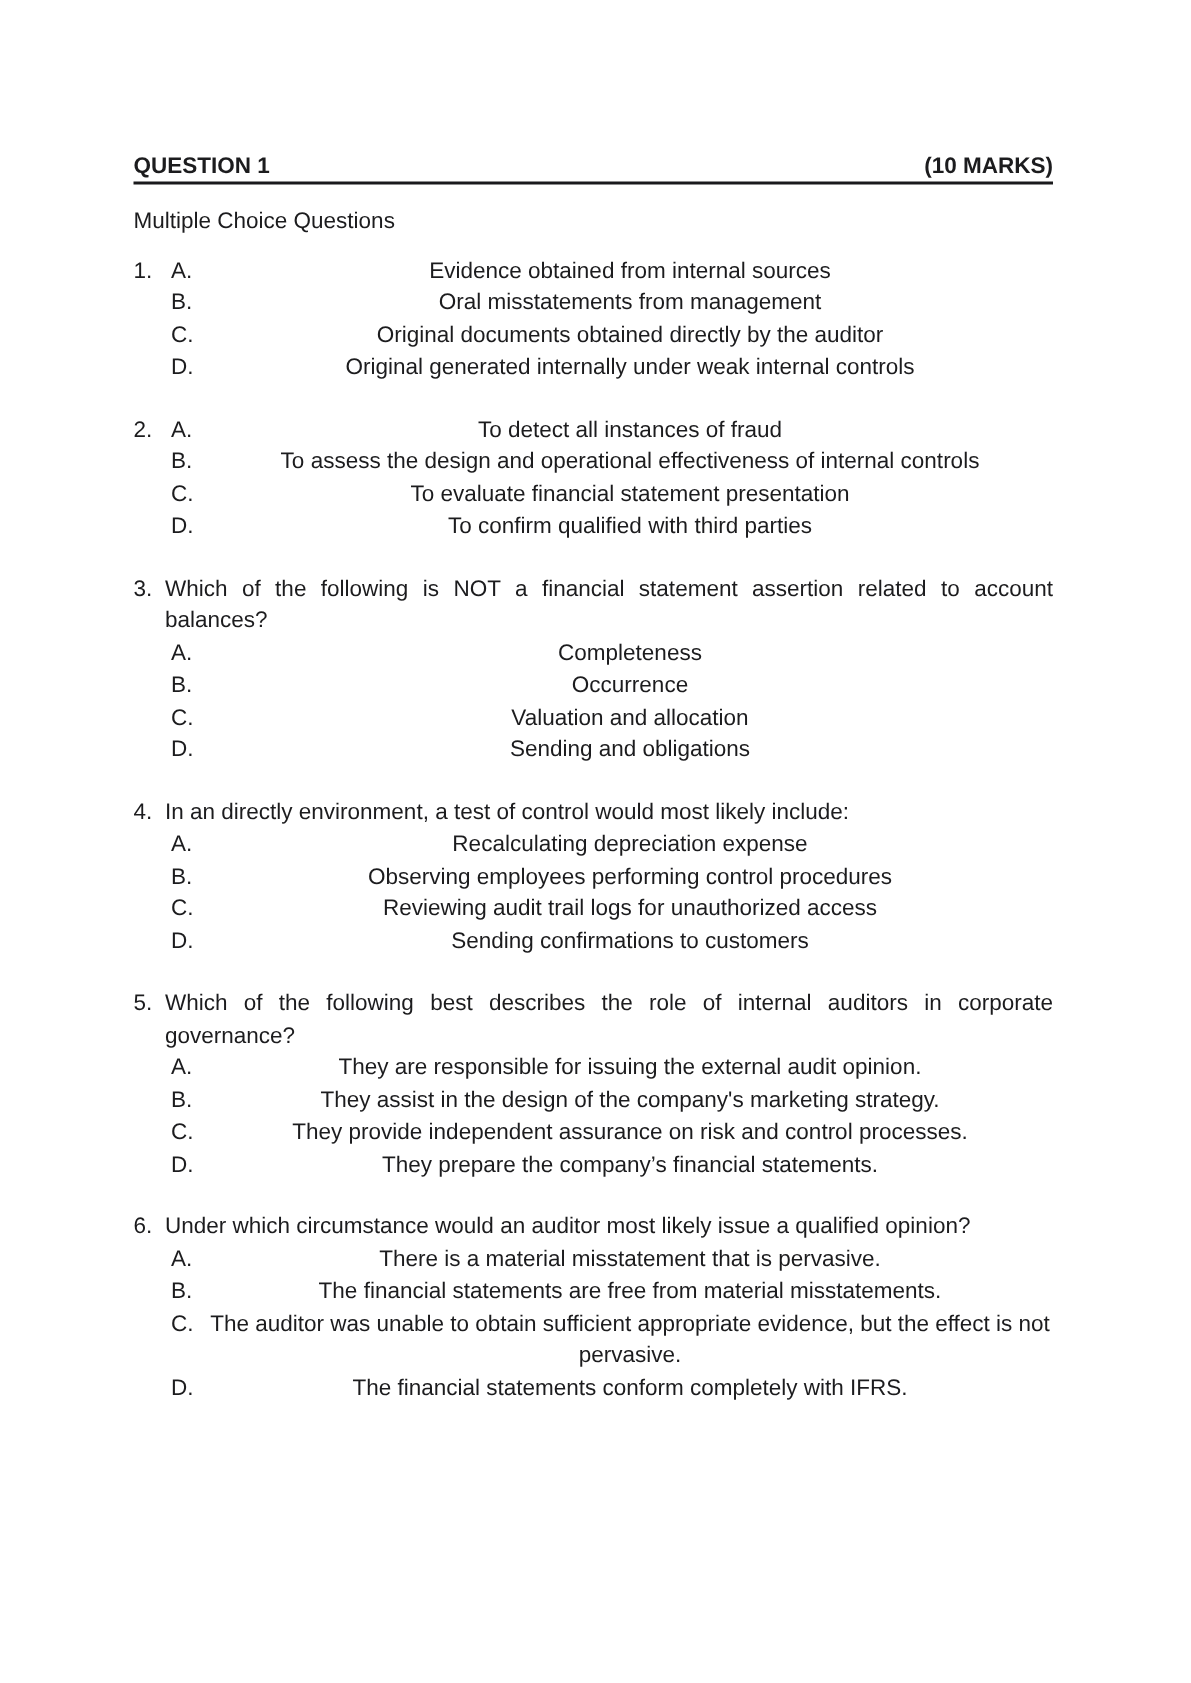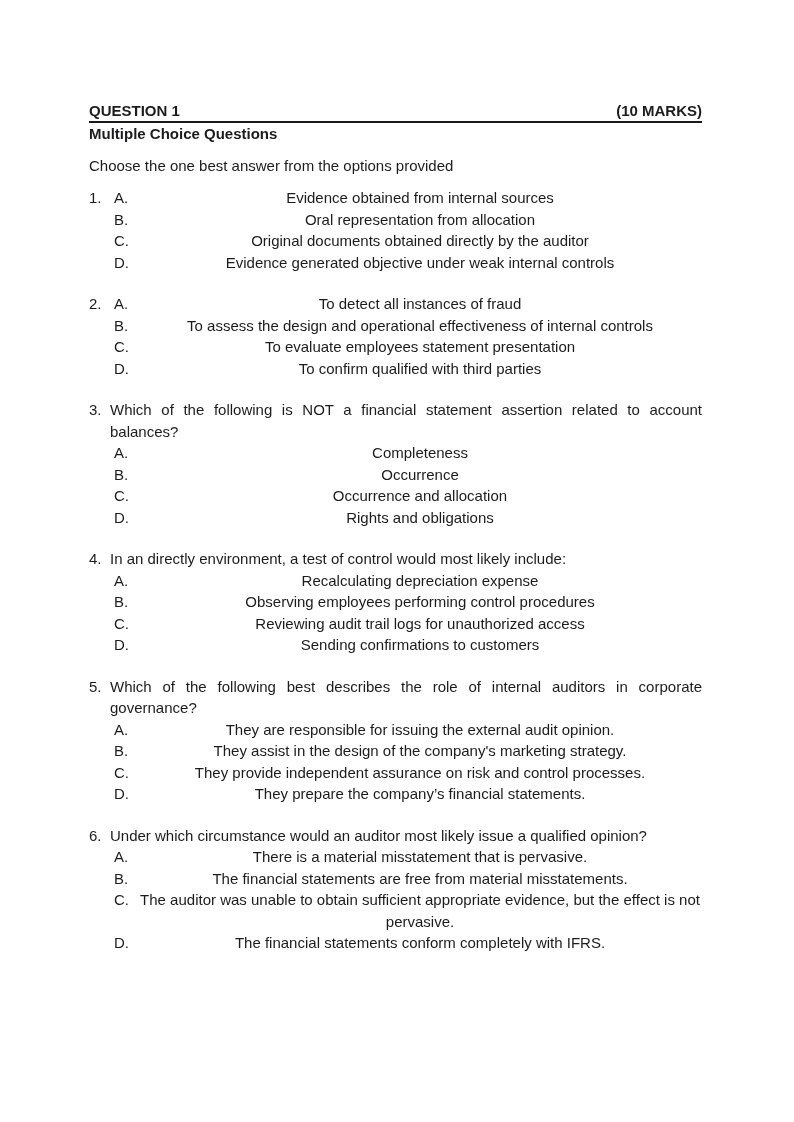--- a/index.html
+++ b/index.html
@@ -22,21 +22,22 @@
   .header {
     display: flex;
     justify-content: space-between;
     align-items: flex-end;
     font-weight: bold;
     line-height: 17px;
     border-bottom: 2px solid #1a1a1c;
     padding-bottom: 2px;
   }
   .section-heading {
-    font-weight: bold;
+    font-weight: normal;
+    margin-top: 14px;
   }
   .instruction {
     margin-top: 10px;
   }
   .questions {
     margin-top: 11px;
   }
   .question {
     display: flex;
     margin-top: 20px;
@@ -71,60 +72,59 @@
 
 <div class="page">
 
   <div class="header">
     <span>QUESTION 1</span>
     <span>(10 MARKS)</span>
   </div>
 
   <div class="section-heading">Multiple Choice Questions</div>
 
-  <div class="instruction">Choose the one best answer from the options provided</div>
 
   <div class="questions">
 
     <div class="question">
       <span class="qnum">1.</span>
       <div class="qbody">
         <div class="option">
           <span class="oletter">A.</span>
           <span class="otext">Evidence obtained from internal sources</span>
         </div>
         <div class="option">
           <span class="oletter">B.</span>
-          <span class="otext">Oral representation from allocation</span>
+          <span class="otext">Oral misstatements from management</span>
         </div>
         <div class="option">
           <span class="oletter">C.</span>
           <span class="otext">Original documents obtained directly by the auditor</span>
         </div>
         <div class="option">
           <span class="oletter">D.</span>
-          <span class="otext">Evidence generated objective under weak internal controls</span>
+          <span class="otext">Original generated internally under weak internal controls</span>
         </div>
       </div>
     </div>
 
     <div class="question">
       <span class="qnum">2.</span>
       <div class="qbody">
         <div class="option">
           <span class="oletter">A.</span>
           <span class="otext">To detect all instances of fraud</span>
         </div>
         <div class="option">
           <span class="oletter">B.</span>
           <span class="otext">To assess the design and operational effectiveness of internal controls</span>
         </div>
         <div class="option">
           <span class="oletter">C.</span>
-          <span class="otext">To evaluate employees statement presentation</span>
+          <span class="otext">To evaluate financial statement presentation</span>
         </div>
         <div class="option">
           <span class="oletter">D.</span>
           <span class="otext">To confirm qualified with third parties</span>
         </div>
       </div>
     </div>
 
     <div class="question">
       <span class="qnum">3.</span>
@@ -133,25 +133,25 @@
         <div class="option">
           <span class="oletter">A.</span>
           <span class="otext">Completeness</span>
         </div>
         <div class="option">
           <span class="oletter">B.</span>
           <span class="otext">Occurrence</span>
         </div>
         <div class="option">
           <span class="oletter">C.</span>
-          <span class="otext">Occurrence and allocation</span>
-        </div>
-        <div class="option">
-          <span class="oletter">D.</span>
-          <span class="otext">Rights and obligations</span>
+          <span class="otext">Valuation and allocation</span>
+        </div>
+        <div class="option">
+          <span class="oletter">D.</span>
+          <span class="otext">Sending and obligations</span>
         </div>
       </div>
     </div>
 
     <div class="question">
       <span class="qnum">4.</span>
       <div class="qbody">
         <div class="qstem">In an directly environment, a test of control would most likely include:</div>
         <div class="option">
           <span class="oletter">A.</span>

